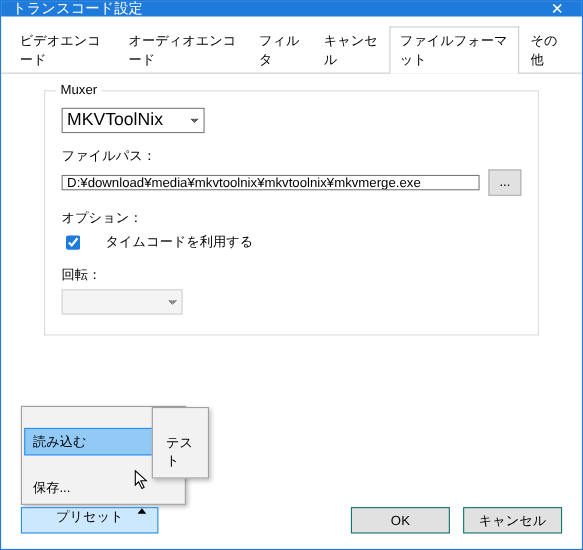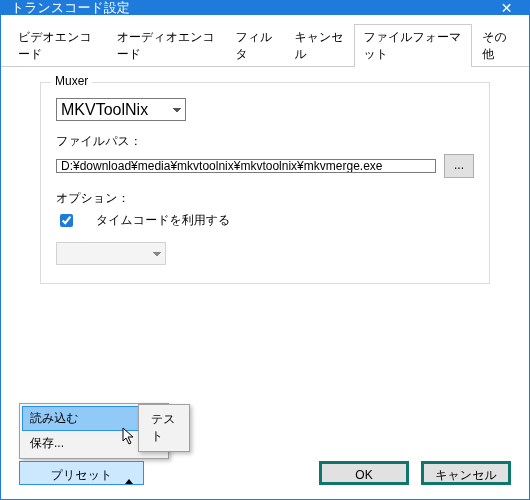--- a/index.html
+++ b/index.html
@@ -115,20 +115,21 @@
     border: 1px solid #a0a0a0;
     box-shadow: 2px 2px 4px rgba(0,0,0,.25);
     padding: 2px;
   }
   .popup-item {
     padding: 4px 8px;
     display:flex;
     justify-content: space-between;
     align-items:center;
     cursor: default;
+    margin-top: 17px;
   }
   .popup-item.hover {
     background: #91c9f7;
     border: 1px solid #2a90e8;
     padding: 3px 7px;
   }
   .popup-sub {
     position: absolute;
     left: 118px;
     top: 0;
@@ -144,37 +145,37 @@
     border-top:4px solid transparent;
     border-bottom:4px solid transparent;
     border-left:5px solid #000;
   }
   .preset-btn {
     width: 125px;
     height: 24px;
     border: 1px solid #2a90e8;
     background: #cce8ff;
     display:flex;
-    align-items:flex-end;
+    align-items:flex-start;
     justify-content:center;
     gap:14px;
     cursor: default;
     position: relative;
   }
   .preset-btn .caret {
     position:absolute; right:10px;
     width:0;height:0;
     border-left:4px solid transparent;
     border-right:4px solid transparent;
     border-bottom:5px solid #000;
   }
   .action-btns { display:flex; gap:12px;}
   .btn {
     width: 90px; height: 24px;
-    border: 3px solid #0f766e;
+    border: 1px solid #0f766e;
     background: #e1e1e1;
     text-align:center;
     line-height:22px;
     cursor: default;
   }
   .cursor {
     position:absolute;
     pointer-events:none;
   }
 </style>
@@ -216,20 +217,21 @@
 
     <div class="row">
       <div class="label">オプション：</div>
       <label class="chk-row">
         <input type="checkbox" checked="" style="">
         <span>タイムコードを利用する</span>
       </label>
     </div>
 
     <div class="row" style="margin-bottom:0;">
+      <div class="label">回転：</div>
       <select disabled="" style="width:110px;"></select>
     </div>
   </div>
 </div>
 
 <div class="bottom-area">
   <div class="preset-col">
     <div class="popup">
       <div class="popup-item hover">
         <span>読み込む</span>

